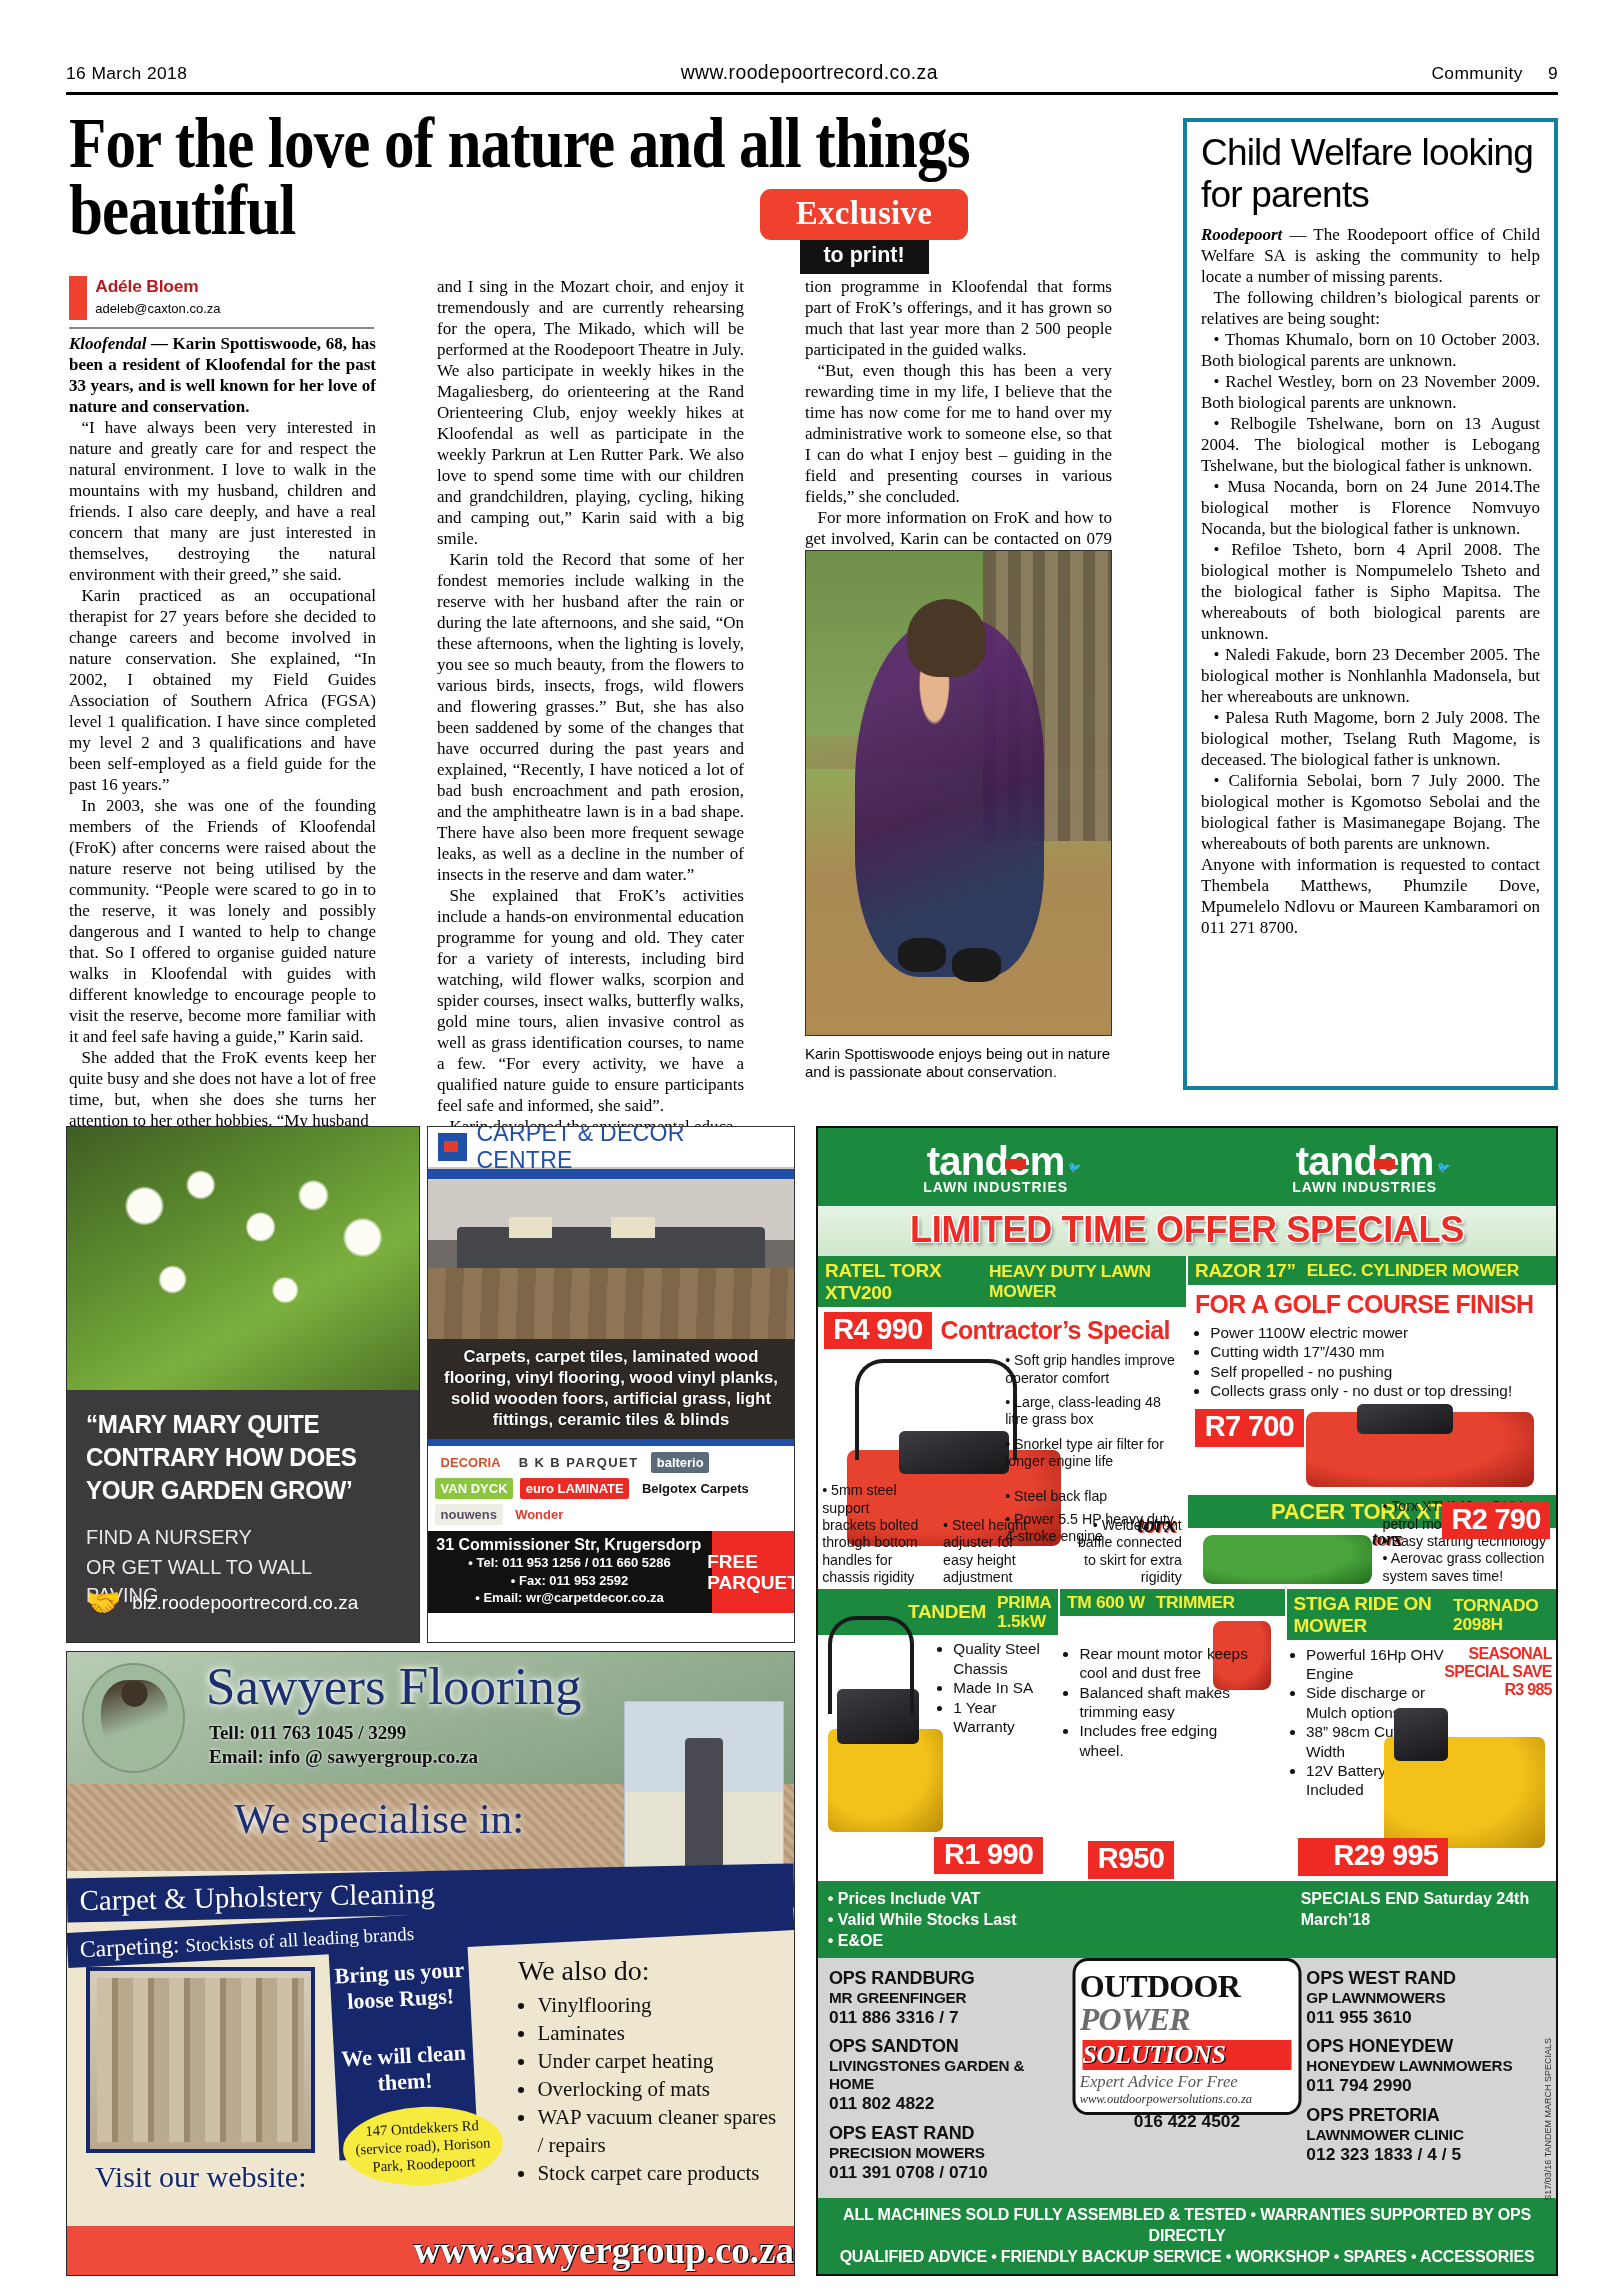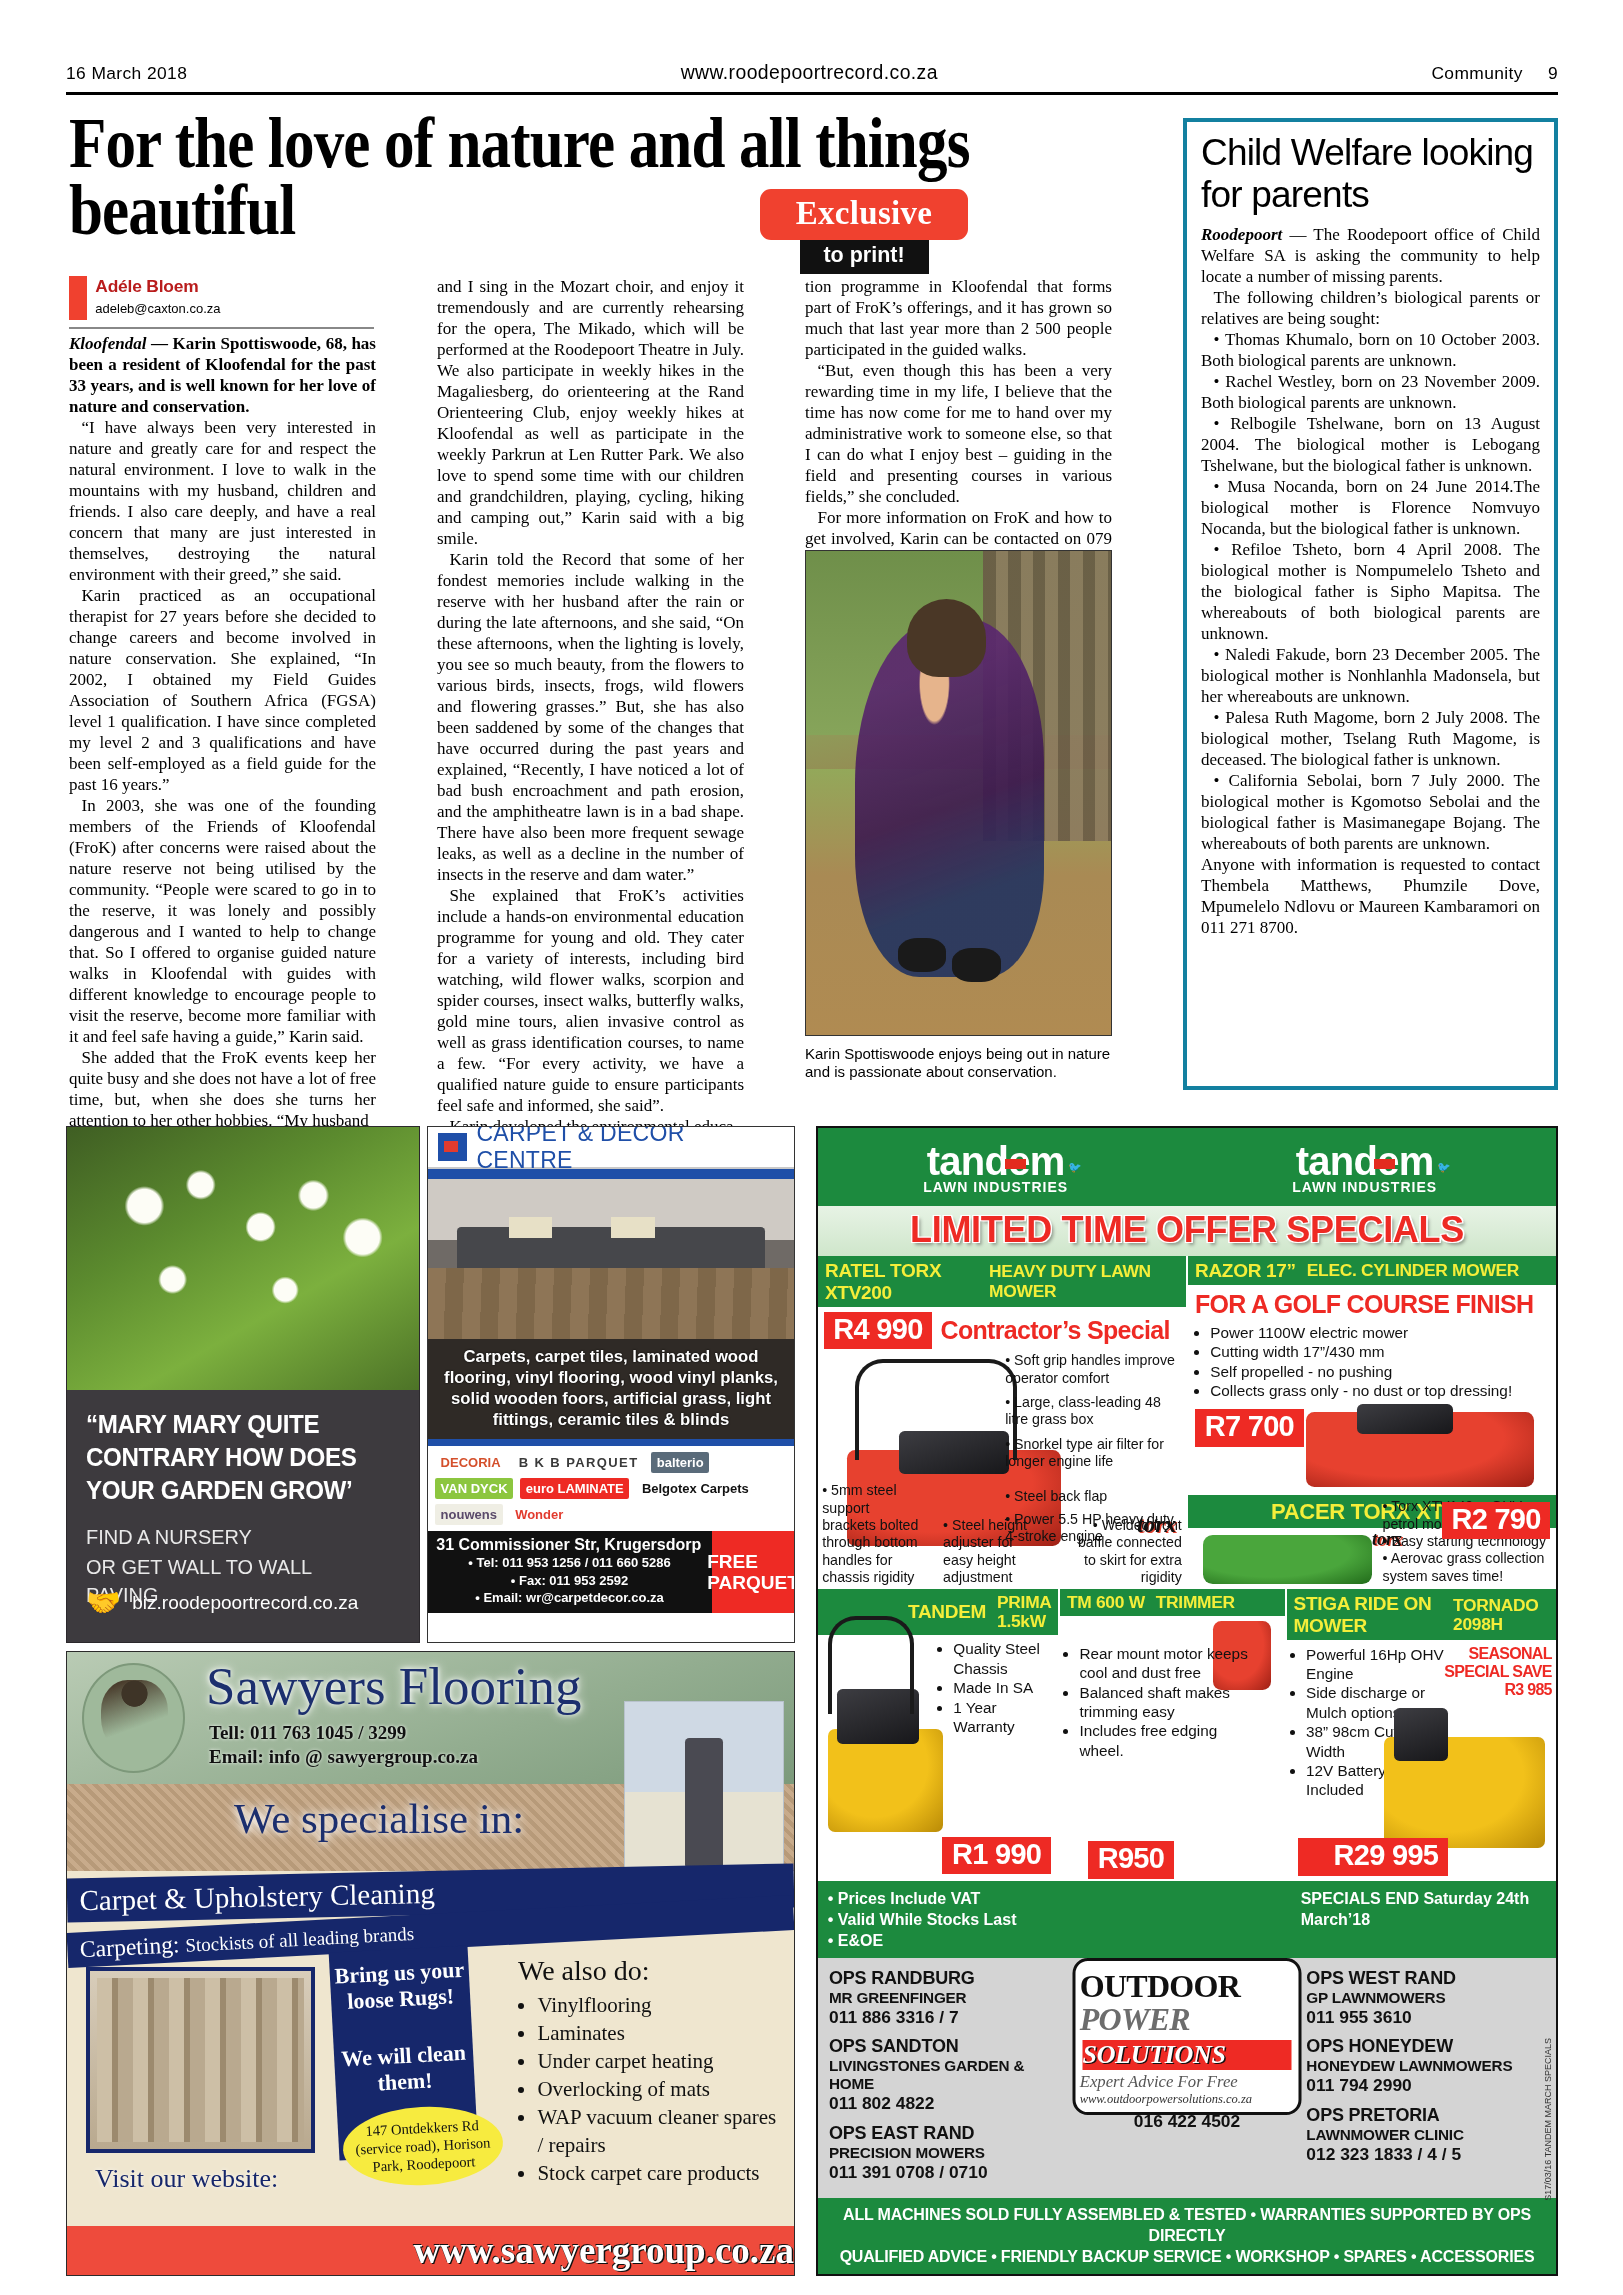--- a/index.html
+++ b/index.html
@@ -308,21 +308,21 @@
     transform: rotate(-3deg);
   }
   .ad-sawyers .alsodo {
     position:absolute; left: 451px; top: 5.6px; width: 264px;
     font-family:"Liberation Serif", serif; color:#111;
   }
   .ad-sawyers .alsodo h4 { font-size: 28px; font-weight: normal; margin-bottom: 4.2px; }
   .ad-sawyers .alsodo li { font-size: 21px; line-height: 28px; margin-left: 19.4px; }
   .ad-sawyers .visit {
     position:absolute; left: 28px; bottom: 5.6px;
-    font-family:"Liberation Serif", serif; font-size: 26px; color:#16276b;
+    font-family:"Liberation Serif", serif; font-size: 30px; color:#16276b;
     text-shadow: 0 0 4.2px #fff;
   }
   .ad-sawyers .urlbar {
     position:absolute; left:0; right:0; bottom:0; height: 49px; background:#ee4b3c;
     display:flex; align-items:center; justify-content:flex-end;
   }
   .ad-sawyers .urlbar span {
     font-family:"Liberation Serif", serif; font-weight:bold; font-size: 37px; color:#fff;
     text-shadow: 1.4px 1.4px 0 #111, -0.7px -0.7px 0 #111;
   }
@@ -714,21 +714,21 @@
             </div>
             <div style="position:relative; flex:1;">
               <div class="machine m-yellow" style="left:4%; top:38%; width:48%; height:42%;"></div>
               <div class="machine m-dark" style="left:8%; top:22%; width:34%; height:22%;"></div>
               <div class="handle" style="left:4%; top:-8%; width:36%; height:40%;"></div>
               <ul class="bullets" style="position:absolute; left:50%; top:4.2px;">
                 <li>Quality Steel Chassis</li>
                 <li>Made In SA</li>
                 <li>1 Year Warranty</li>
               </ul>
-              <span class="price" style="position:absolute; right:7px; bottom:7px;">R1 990</span>
+              <span class="price" style="position:absolute; right:15px; bottom:7px;">R1 990</span>
             </div>
           </div>
 
           <div class="tcell" style="flex:1; border-right:2.1px solid #fff; display:flex; flex-direction:column;">
             <div class="prod-hdr">
               <span class="n2">TM 600 W</span>
               <span class="n2">TRIMMER</span>
             </div>
             <div style="position:relative; flex:1;">
               <div class="machine m-red" style="right:6%; top:2%; width:26%; height:26%;"></div>

